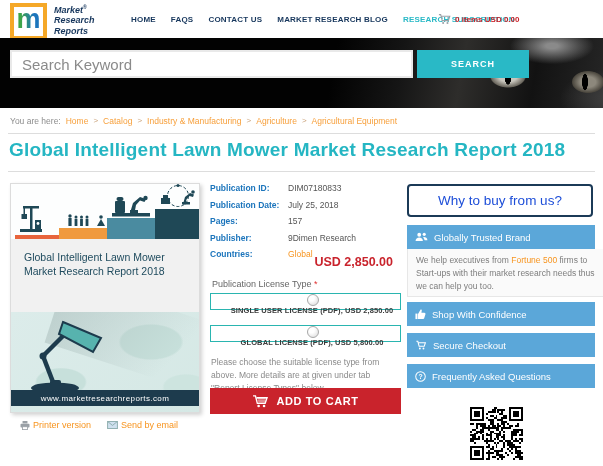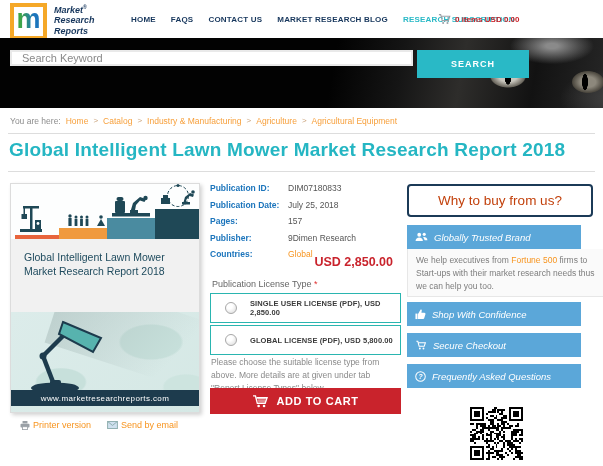--- a/index.html
+++ b/index.html
@@ -24,21 +24,21 @@
   
   .banner { position:absolute; left:0; top:38px; width:603px; height:70px; background:
       radial-gradient(ellipse 6px 15px at 508px 38px, #000 55%, transparent 60%),
       radial-gradient(ellipse 26px 17px at 508px 38px, #c9c6bd 35%, #6b675e 65%, transparent 70%),
       radial-gradient(ellipse 5px 14px at 585px 44px, #000 55%, transparent 62%),
       radial-gradient(ellipse 22px 15px at 588px 44px, #8d887c 35%, #4c483f 70%, transparent 75%),
       radial-gradient(ellipse 60px 26px at 552px 8px, #8a8a8a 10%, transparent 70%),
       radial-gradient(ellipse 80px 40px at 620px 60px, #3c3c3c 20%, transparent 75%),
       linear-gradient(100deg, #020202 55%, #151515 66%, #2e2d2b 76%, #121212 88%, #262626 100%);
   }
-  .search-input { position:absolute; left:10px; top:12px; width:403px; height:16px; border:2px solid #e9e9e9; background:#fff; font-size:11px; color:#444; padding:0 10px; outline:none; font-family:"Liberation Sans",sans-serif; }
+  .search-input { position:absolute; left:10px; top:12px; width:403px; height:28px; border:2px solid #e9e9e9; background:#fff; font-size:15px; color:#444; padding:0 10px; outline:none; font-family:"Liberation Sans",sans-serif; }
   .search-input::placeholder { color:#8a8a8a; }
   .search-btn { position:absolute; left:417px; top:12px; width:112px; height:28px; background:#29b9c6; border:none; color:#fff; font-size:9px; font-weight:bold; letter-spacing:1px; cursor:pointer; font-family:"Liberation Sans",sans-serif; }
 
   
   .breadcrumb { position:absolute; left:10px; top:108px; width:593px; height:25px; display:flex; align-items:center; gap:5px; font-size:8.5px; }
   .breadcrumb .prefix { color:#8d8d8d; }
   .breadcrumb a { color:#f7a03c; text-decoration:none; cursor:pointer; }
   .breadcrumb .sep { color:#caa27a; font-size:8px; }
 
   .rule { position:absolute; left:8px; width:587px; height:1px; background:#ddd; }
@@ -70,32 +70,32 @@
 
   
   .mid { position:absolute; left:210px; top:183px; width:191px; }
   .detail-row { display:flex; font-size:8.5px; margin-bottom:6.5px; }
   .detail-row .lbl { width:78px; font-weight:bold; color:#1c75bc; flex:none; }
   .detail-row .val { color:#555; }
   .detail-row .val.link { color:#f7941e; cursor:pointer; }
   .price { position:absolute; right:8px; top:72px; font-size:12.5px; font-weight:bold; color:#c9232c; }
   .lic-label { position:absolute; left:2px; top:96px; font-size:9px; color:#666; }
   .lic-label .star { color:#e03131; }
-  .lic-box { position:absolute; left:0; width:191px; height:30px; border:1px solid #2ab5b0; background:#fff; display:flex; align-items:center; cursor:pointer; }
+  .lic-box { position:absolute; left:0; width:191px; height:17px; border:1px solid #2ab5b0; background:#fff; display:flex; align-items:center; cursor:pointer;flex-direction:column; }
   .lic-box.b1 { top:110px; } .lic-box.b2 { top:142px; }
   .radio { width:12px; height:12px; border-radius:50%; border:1px solid #a8a8a8; background:radial-gradient(circle at 35% 30%, #fff 30%, #d8d8d8); margin-left:14px; flex:none; }
   .lic-box .lab { margin-left:13px; font-size:7.5px; font-weight:bold; color:#3a3a3a; letter-spacing:.1px; }
   .note { position:absolute; left:1px; top:173px; width:188px; font-size:8.5px; color:#8a8a8a; line-height:1.55; }
   .atc-btn { position:absolute; left:0; top:205px; width:191px; height:26px; background:#c9232c; border:none; color:#fff; display:flex; align-items:center; justify-content:center; gap:7px; cursor:pointer; }
   .atc-btn span { font-size:11px; font-weight:bold; letter-spacing:.6px; font-family:"Liberation Sans",sans-serif; }
 
   
   .right { position:absolute; left:407px; top:183px; width:186px; }
-  .why-box { position:absolute; left:0; top:1px; width:186px; height:33px; border:2px solid #1b3a57; border-radius:4px; background:#fff; display:flex; align-items:center; justify-content:center; font-size:13.5px; color:#c2410c; }
-  .side-bar { position:absolute; left:0; width:174px; height:24px; background:#5ba7d9; color:#fff; display:flex; align-items:center; padding-left:8px; gap:6px; cursor:pointer;font-style:italic; }
+  .why-box { position:absolute; left:0; top:1px; width:186px; height:33px; border:2px solid #1b3a57; border-radius:4px; background:#fff; display:flex; align-items:center; justify-content:center; font-size:13.5px; color:#1d4ed8; }
+  .side-bar { position:absolute; left:0; width:188px; height:24px; background:#5ba7d9; color:#fff; display:flex; align-items:center; padding-left:8px; gap:6px; cursor:pointer; }
   .side-bar span { font-size:9.5px; }
   .bar1 { top:42px; } .bar2 { top:119px; } .bar3 { top:150px; } .bar4 { top:181px; }
   .side-desc { position:absolute; left:0; top:66px; width:202px; height:48px; background:#fafafa; border:1px solid #e7e7e7; border-top:none; padding:5px 8px; font-size:8.5px; color:#7d7d7d; line-height:1.55; }
   .side-desc .hl { color:#f7941e; }
   .qr { position:absolute; left:61px; top:222px; width:57px; height:57px; background:#fff; }
 
 </style>
 </head>
 <body>
 

